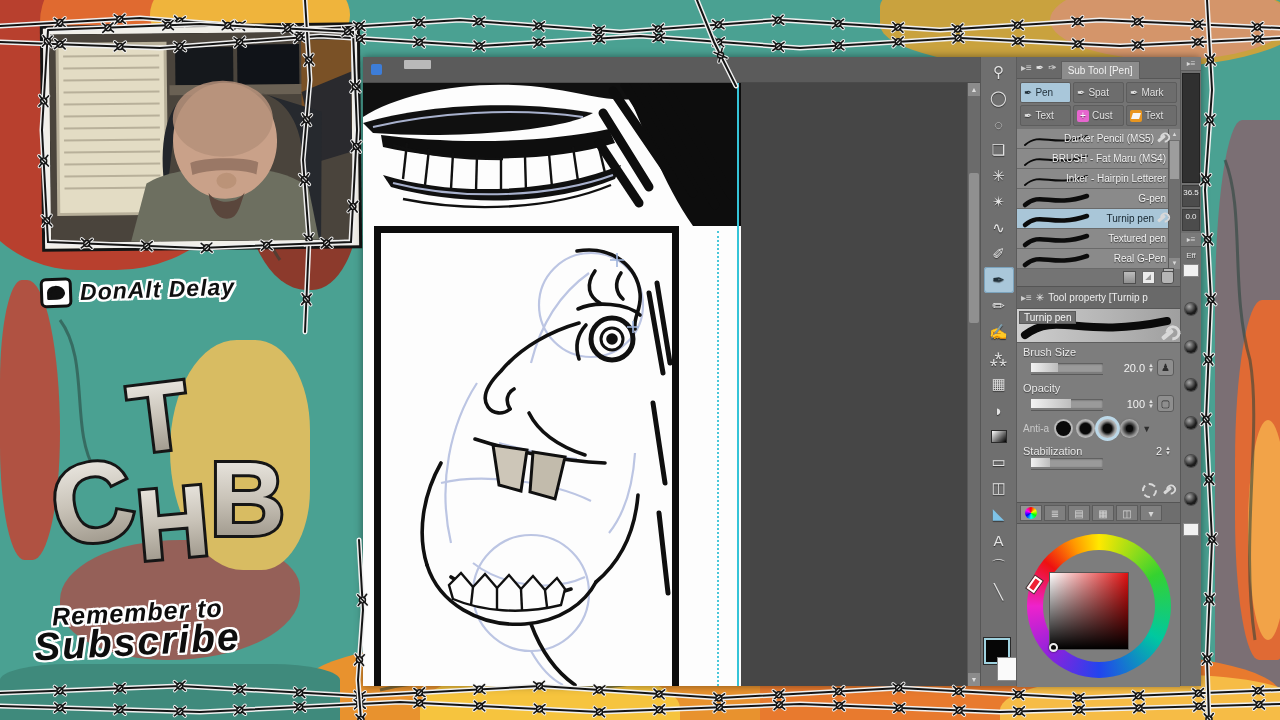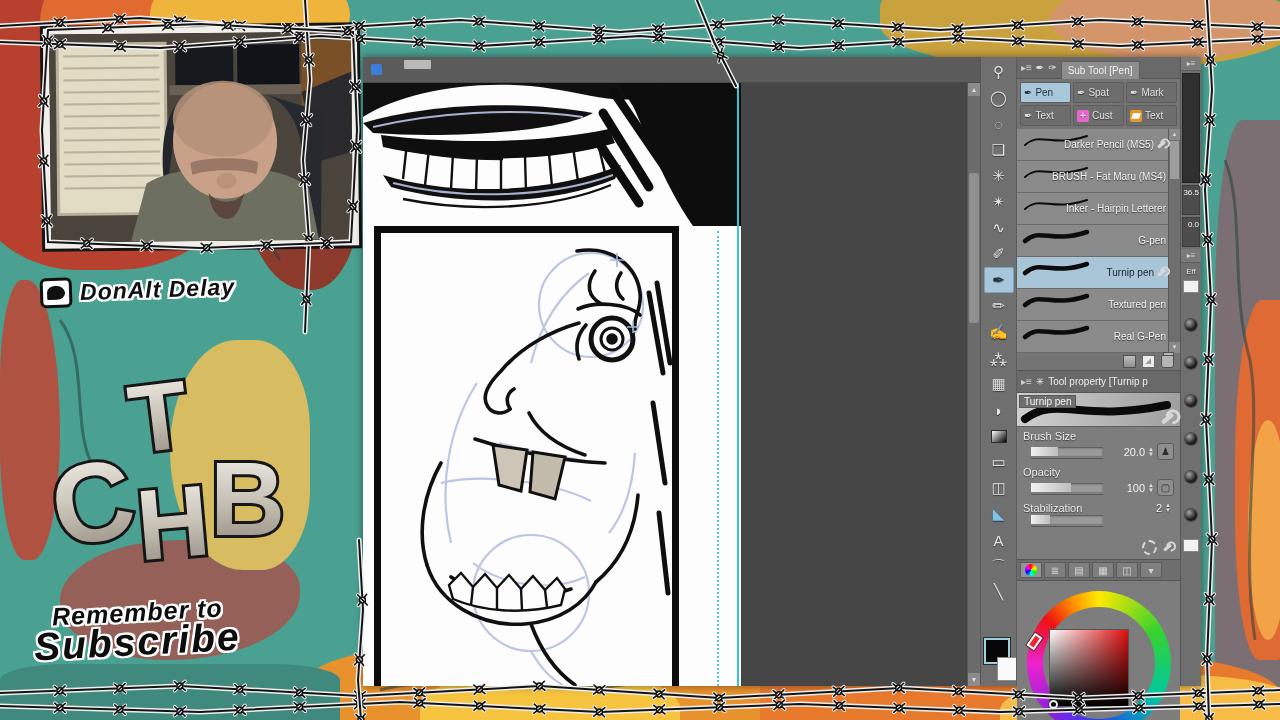--- a/index.html
+++ b/index.html
@@ -64,21 +64,21 @@
   .mini-pen{font-size:10px;color:#e8e8e8;}
   #cats{display:grid;grid-template-columns:1fr 1fr 1fr;gap:2px;padding:3px;background:#747474;}
   .cat{height:21px;background:#6d6d6d;border:1px solid #5d5d5d;border-radius:2px;display:flex;align-items:center;gap:3px;
       padding:0 3px;font-size:10px;color:#e2e2e2;text-shadow:0 1px 1px rgba(0,0,0,.5);overflow:hidden;}
   .cat.sel{background:#a9c7da;color:#1f2e38;text-shadow:none;}
   .cat .ic{font-size:10px;}
   .cat .ic.pink{width:12px;height:12px;background:#e766cf;color:#fff;font-size:10px;line-height:12px;text-align:center;border-radius:2px;}
   .cat .ic.orange{width:12px;height:12px;background:#e8951f;border-radius:2px;position:relative;}
   .cat .ic.orange:before{content:"";position:absolute;left:2px;top:3px;width:8px;height:6px;background:#f6f6f6;transform:skewX(-18deg);}
   #brush-list{position:relative;background:#8a8a8a;}
-  .brush-row{height:32px;border-bottom:1px solid #6a6a6a;display:flex;align-items:center;justify-content:flex-end;
+  .brush-row{height:20px;border-bottom:1px solid #6a6a6a;display:flex;align-items:center;justify-content:flex-end;
       gap:3px;padding:0 14px 0 4px;position:relative;background:#8a8a8a;}
   .brush-row.sel{background:#a9c6d8;}
   .brush-row svg{position:absolute;left:4px;top:1px;}
   .brush-row .bname{font-size:10px;color:#f2f2f2;text-shadow:0 1px 1px rgba(0,0,0,.6);z-index:2;}
   .brush-row.sel .bname{color:#16252e;text-shadow:none;}
   .wrench{width:9px;height:3px;background:#d8d8d8;transform:rotate(-40deg);border-radius:1px;position:relative;z-index:2;}
   .wrench:after{content:"";position:absolute;right:-4px;top:-2px;width:6px;height:6px;border:2px solid #d8d8d8;border-radius:50%;border-left-color:transparent;}
   #list-scroll{position:absolute;right:0;top:0;width:12px;height:100%;background:#6f6f6f;border-left:1px solid #5a5a5a;}
   #list-scroll .arr{height:11px;font-size:6px;color:#d8d8d8;text-align:center;line-height:11px;background:#8a8a8a;}
   #list-scroll .thumb{position:absolute;left:1px;top:12px;width:9px;height:38px;background:#9d9d9d;}
@@ -126,21 +126,21 @@
   #hue-hole{position:absolute;left:26px;top:26px;width:112px;height:112px;border-radius:50%;background:#7d7d7d;}
   #hue-cursor{position:absolute;left:13px;top:53px;width:9px;height:15px;background:#e23;border:2px solid #fff;box-shadow:0 0 0 1px #333;transform:rotate(35deg);}
   #sv-box{position:absolute;left:33px;top:49px;width:78px;height:76px;background:
      linear-gradient(to top,#000,rgba(0,0,0,0)),linear-gradient(to right,#fff,rgba(255,255,255,0)),#e01010;box-shadow:0 0 0 1px #555;}
   #sv-cursor{position:absolute;left:32px;top:119px;width:9px;height:9px;border:2px solid #eee;border-radius:50%;box-shadow:0 0 2px #000;}
 
   
   #dock{position:absolute;left:817px;top:0;width:21px;height:629px;background:#6f6f6f;border-left:1px solid #585858;}
   #dock .dhead{height:14px;color:#d8d8d8;font-size:8px;text-align:center;line-height:14px;background:#7a7a7a;border-bottom:1px solid #5d5d5d;}
   #dock-preview{margin:2px 1px;height:110px;background:#303030;border:1px solid #222;}
-  .dval{margin:2px 1px;height:30px;background:#4c4c4c;color:#efefef;font-size:8px;text-align:right;line-height:13px;border:1px solid #3c3c3c;}
+  .dval{margin:2px 1px;height:22px;background:#4c4c4c;color:#efefef;font-size:8px;text-align:center;line-height:13px;border:1px solid #3c3c3c;}
   .dlabel{color:#e2e2e2;font-size:8px;text-align:center;margin-top:4px;text-shadow:0 1px 1px rgba(0,0,0,.5);}
   .dwhite{margin:4px 2px;height:13px;background:#f2f2f2;border:1px solid #888;}
   .dot{width:12px;height:12px;margin:26px auto 0;border-radius:50%;background:radial-gradient(circle at 35% 30%,#a8a8a8,#1c1c1c 60%);box-shadow:0 0 0 1px #4a4a4a;}
 
   
   #wires{left:0;top:0;width:1280px;height:720px;pointer-events:none;z-index:40;}
   
   #logo{left:28px;top:330px;width:270px;height:270px;z-index:3;}
 </style>
 </head>
@@ -499,20 +499,36 @@
             <div class="fill" style="width:55%;"></div>
           </div>
         <span class="pval">100</span>
         <span class="stepper">
             <span>▲</span>
             <span>▼</span>
           </span>
         <span class="pbtn">▢</span>
       </div>
 
+      <div class="aa-row">
+        <span class="aa-label">Anti-a</span>
+        <span class="aa">
+            <i style="width:15px;height:15px;"></i>
+          </span>
+        <span class="aa">
+            <i style="width:11px;height:11px;box-shadow:0 0 2px 1px #090909;"></i>
+          </span>
+        <span class="aa sel">
+            <i style="width:9px;height:9px;box-shadow:0 0 3px 2px #090909;"></i>
+          </span>
+        <span class="aa">
+            <i style="width:7px;height:7px;box-shadow:0 0 4px 3px #090909;"></i>
+          </span>
+        <span style="color:#2e2e2e;font-size:9px;">▼</span>
+      </div>
 
       <div class="prop-row">
         <span>Stabilization</span>
         <span class="pval">2</span>
         <span class="stepper">
             <span>▲</span>
             <span>▼</span>
           </span>
       </div>
       <div class="prop-sub" style="padding-bottom:6px;">

